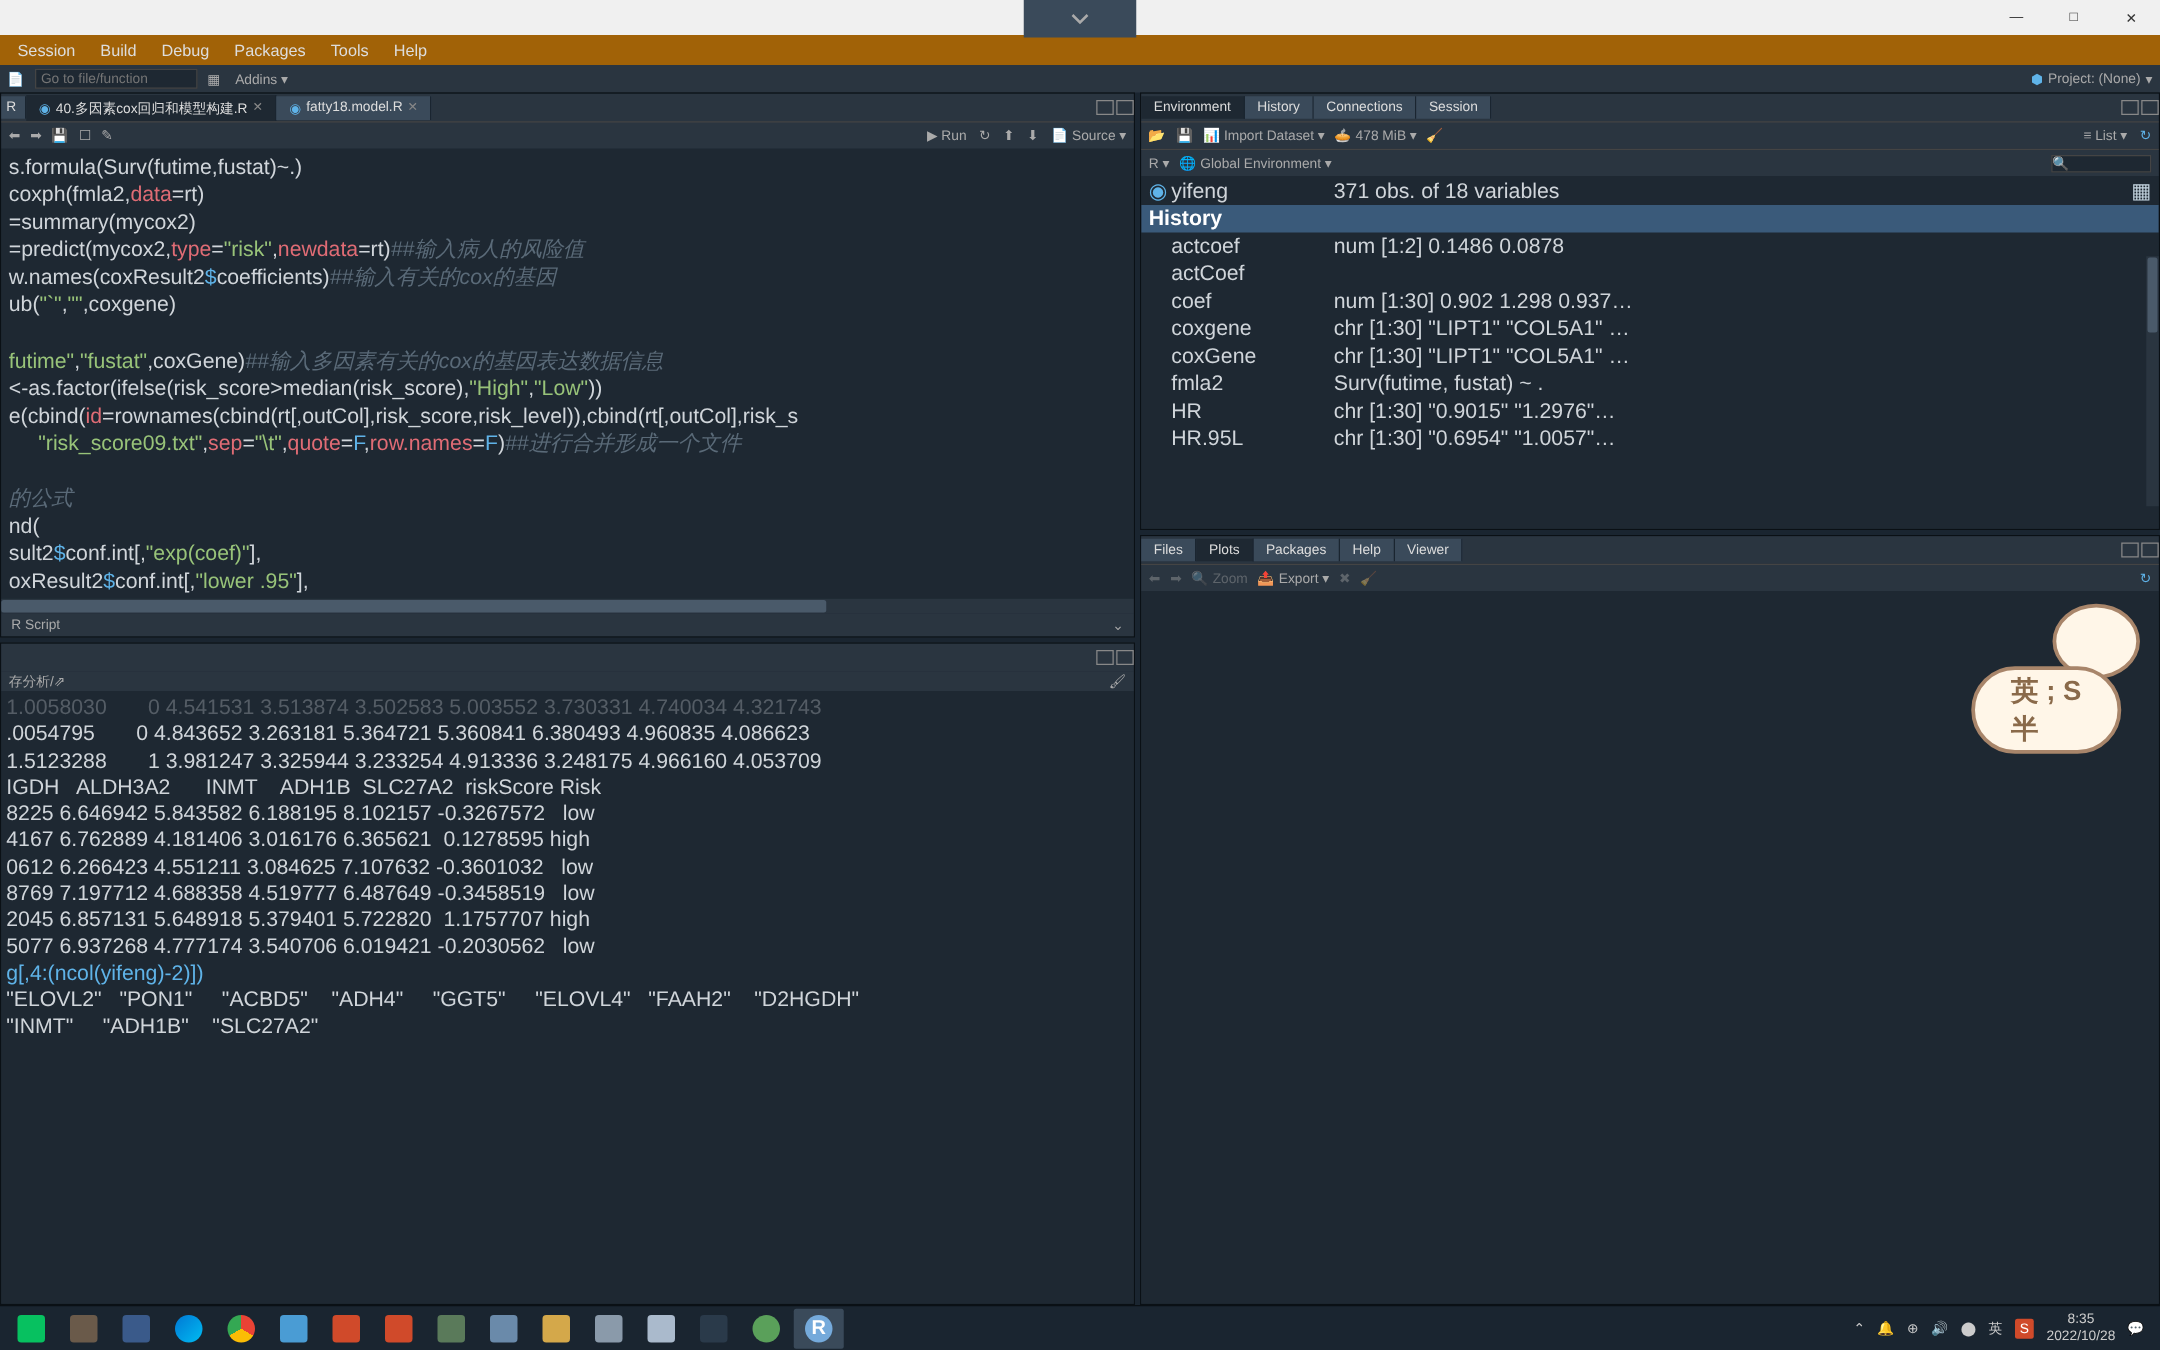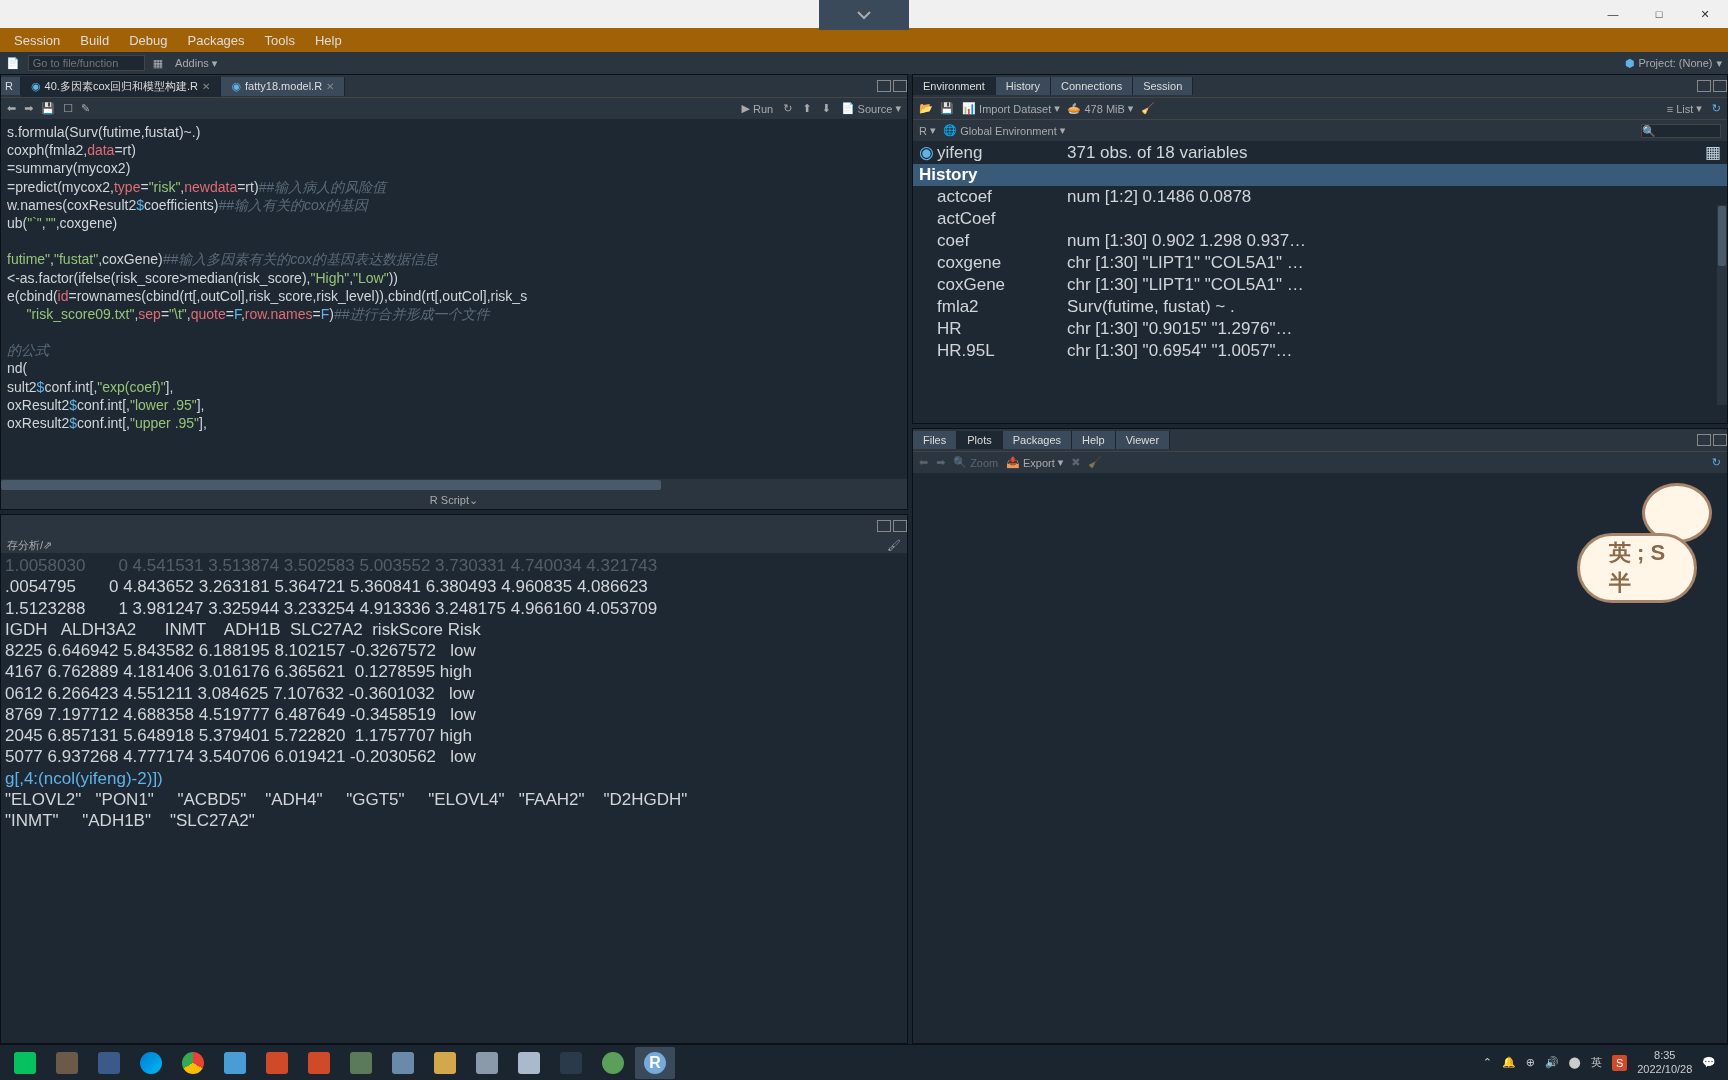--- a/index.html
+++ b/index.html
@@ -4,43 +4,43 @@
 <style>
 * { margin: 0; padding: 0; box-sizing: border-box; font-family: 'Segoe UI', Tahoma, sans-serif; }
 body { background: #1a2530; width: 1728px; height: 1080px; overflow: hidden; color: #c5d5e0; }
 .titlebar { height: 28px; background: #f0f0f0; display: flex; justify-content: flex-end; align-items: center; }
 .titlebar-notch { position: absolute; left: 50%; transform: translateX(-50%); top: 0; width: 90px; height: 30px; background: #3a4a5a; display: flex; align-items: center; justify-content: center; }
 .titlebar-notch svg { fill: #aaa; }
 .win-btn { width: 46px; height: 28px; display: flex; align-items: center; justify-content: center; color: #333; font-size: 11px; }
 .menubar { height: 24px; background: #a16207; display: flex; align-items: center; padding: 0 4px; color: #ddd; font-size: 13px; }
 .menubar span { padding: 0 10px; cursor: pointer; }
 .toolbar-top { height: 22px; background: #2a3540; display: flex; align-items: center; padding: 0 6px; font-size: 11px; color: #aaa; }
-.toolbar-top input { background: #1e2832; border: 1px solid #444; color: #888; font-size: 11px; padding: 1px 4px; width: 117px; margin: 0 8px; }
+.toolbar-top input { background: #1e2832; border: 1px solid #444; color: #888; font-size: 11px; padding: 1px 4px; width: 130px; margin: 0 8px; }
 .addins { margin-left: 12px; text-align: center; }
 .project { margin-left: auto; display: flex; align-items: center; gap: 4px; }
 .main-area { display: flex; height: calc(100% - 110px); }
 .left-panes { width: 908px; display: flex; flex-direction: column; }
 .right-panes { flex: 1; display: flex; flex-direction: column; margin-left: 4px; }
 .pane { background: #1e2832; border: 1px solid #0a1015; display: flex; flex-direction: column; }
 .tabs { height: 22px; background: #2a3540; display: flex; align-items: center; font-size: 11px; }
 .tab { padding: 3px 10px; background: #3a4a5a; color: #ddd; border-right: 1px solid #1a2530; display: flex; align-items: center; gap: 4px; }
 .tab.active { background: #1e2832; }
 .tab-close { color: #888; font-size: 10px; }
 .pane-toolbar { height: 22px; background: #2a3540; display: flex; align-items: center; padding: 0 6px; gap: 8px; font-size: 11px; color: #aaa; border-top: 1px solid #444; }
 .pane-toolbar .right { margin-left: auto; display: flex; gap: 10px; align-items: center; }
 .tb-btn { display: flex; align-items: center; gap: 3px; cursor: pointer; }
-.code-area { flex: 1; background: #1e2832; font-family: 'Consolas', monospace; font-size: 14px; line-height: 1.3; padding: 4px 6px; overflow: hidden; white-space: pre; color: #d0d5da; }
+.code-area { flex: 1; background: #1e2832; font-family: 'Consolas', monospace; font-size: 17px; line-height: 1.3; padding: 4px 6px; overflow: hidden; white-space: pre; color: #d0d5da; }
 .code-area .kw { color: #5fb3e8; }
 .code-area .str { color: #98c379; }
 .code-area .cm { color: #5a6a78; font-style: italic; }
 .code-area .var { color: #e06c75; }
 .code-area .dollar { color: #5fb3e8; }
 .scrollbar-h { height: 12px; background: #2a3540; position: relative; }
 .scrollbar-h-thumb { position: absolute; height: 10px; background: #4a5a6a; border-radius: 2px; top: 1px; }
-.status-line { height: 18px; background: #2a3540; display: flex; align-items: center; justify-content: center; padding: 0 8px; font-size: 11px; color: #aaa; }
+.status-line { height: 18px; background: #2a3540; display: flex; align-items: center; justify-content: space-between; padding: 0 8px; font-size: 11px; color: #aaa; }
 .console-pane { flex: 1; }
 .console-header { height: 16px; background: #2a3540; display: flex; align-items: center; padding: 0 6px; font-size: 11px; color: #aaa; }
 .console-header .right { margin-left: auto; }
 .console-body { flex: 1; background: #1e2832; font-family: 'Consolas', monospace; font-size: 17px; line-height: 1.25; padding: 2px 4px; overflow: hidden; white-space: pre; color: #d0d5da; }
 .console-body .blue { color: #5fb3e8; }
 .env-pane { height: 350px; }
 .env-table { flex: 1; background: #1e2832; font-family: 'Consolas', monospace; font-size: 17px; overflow: hidden; }
 .env-row { display: flex; padding: 1px 6px; align-items: center; }
 .env-row.header { background: #3a5a7a; color: #fff; font-weight: bold; }
 .env-name { width: 130px; color: #d0d5da; }

